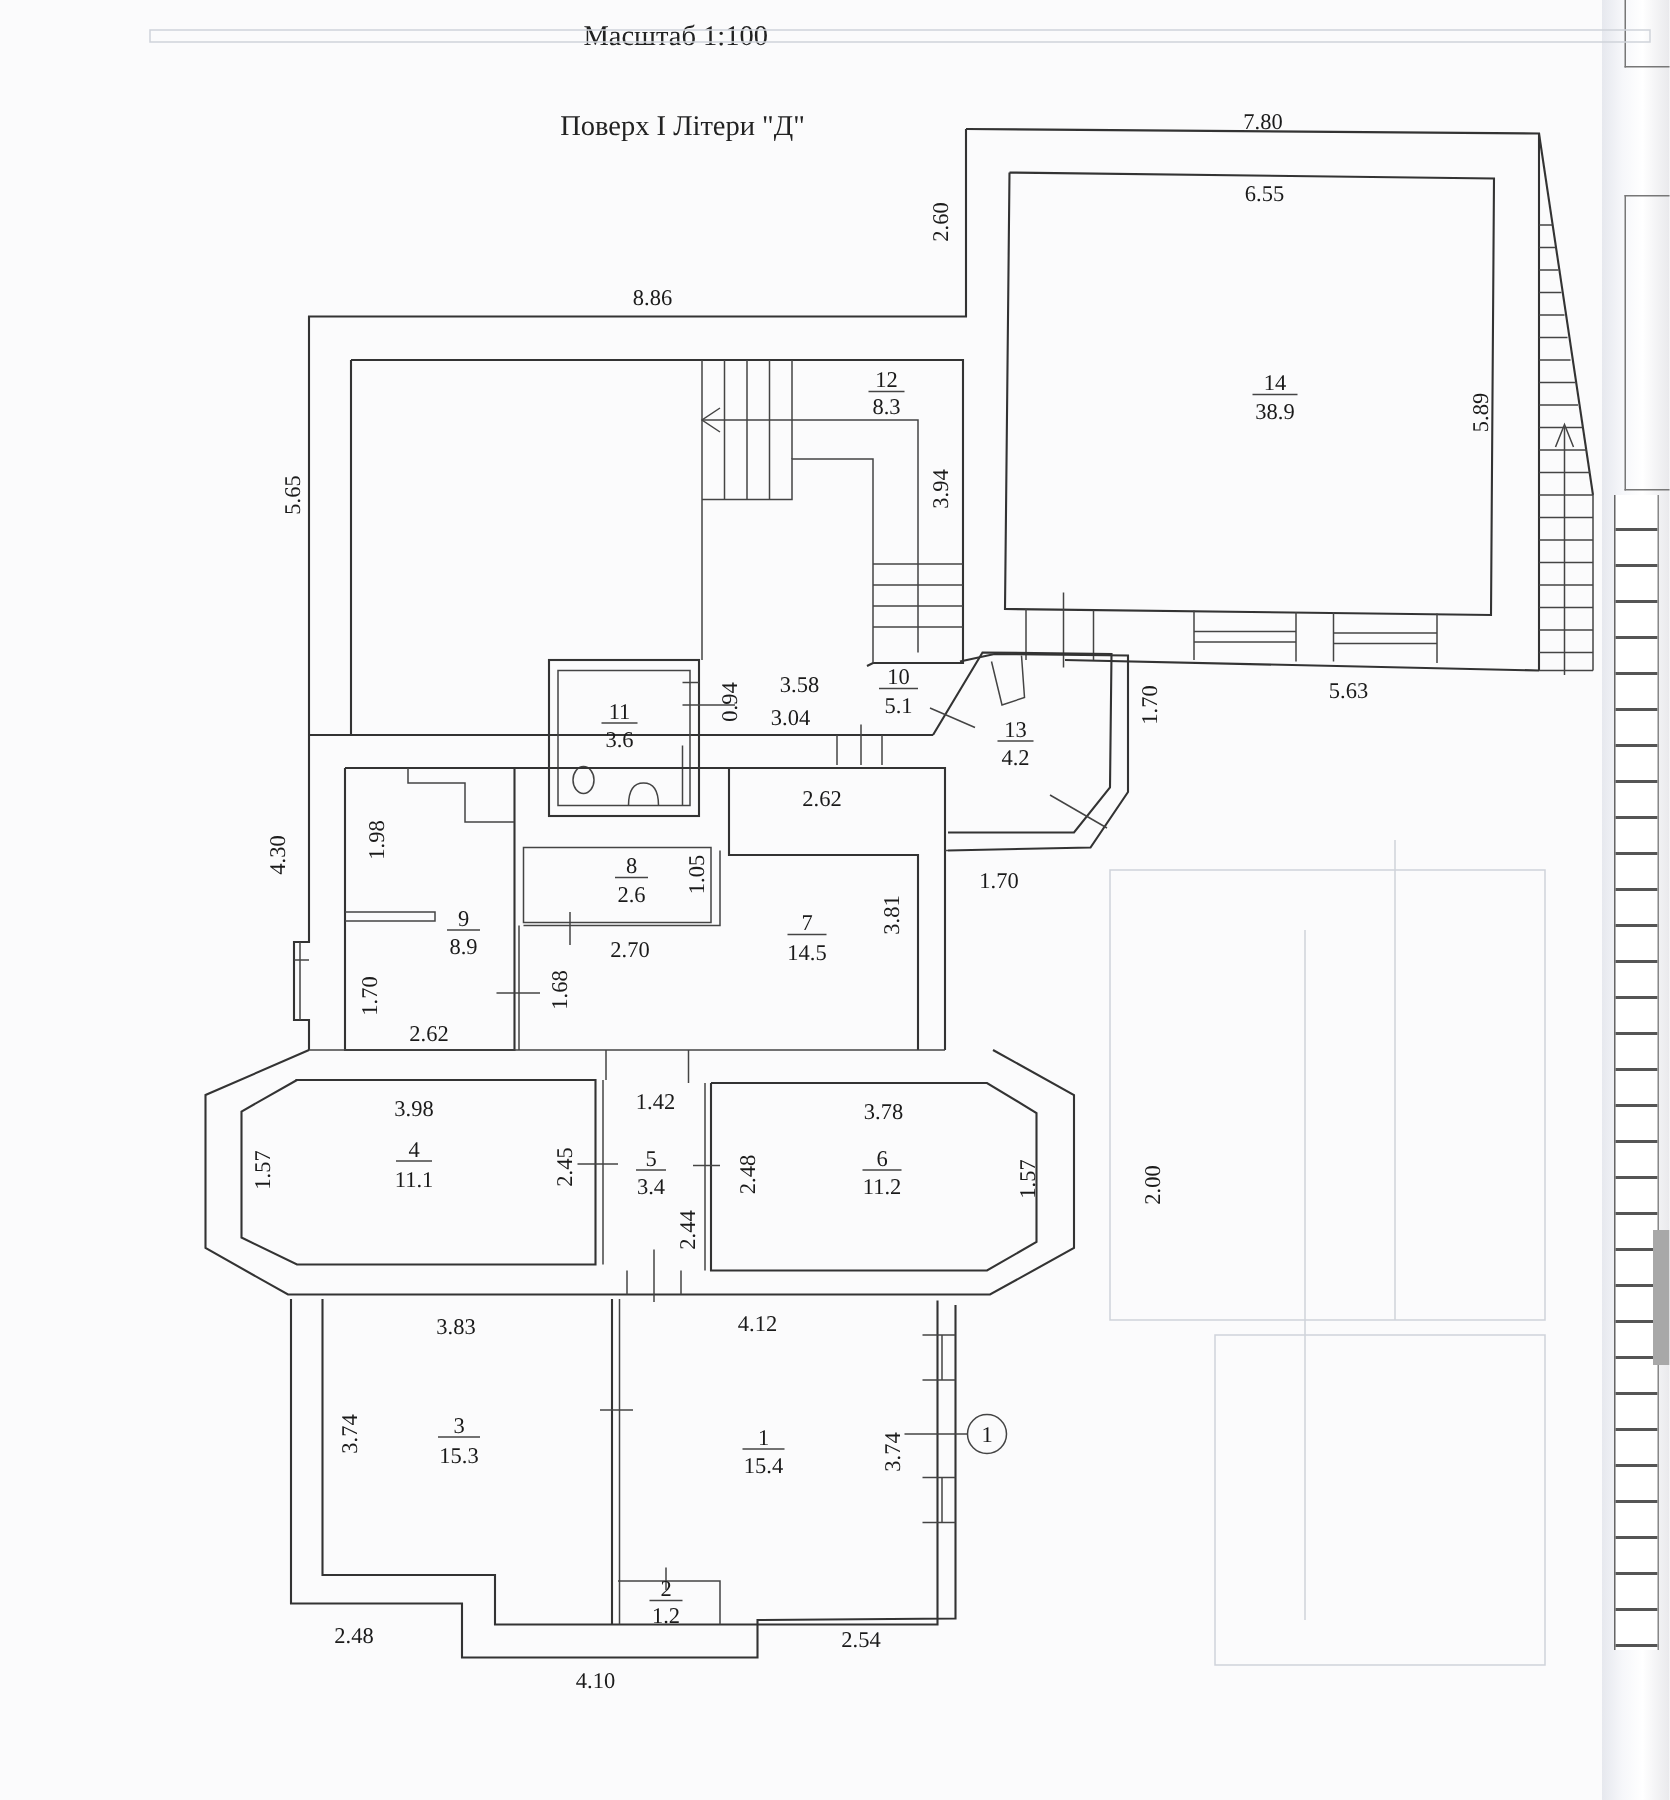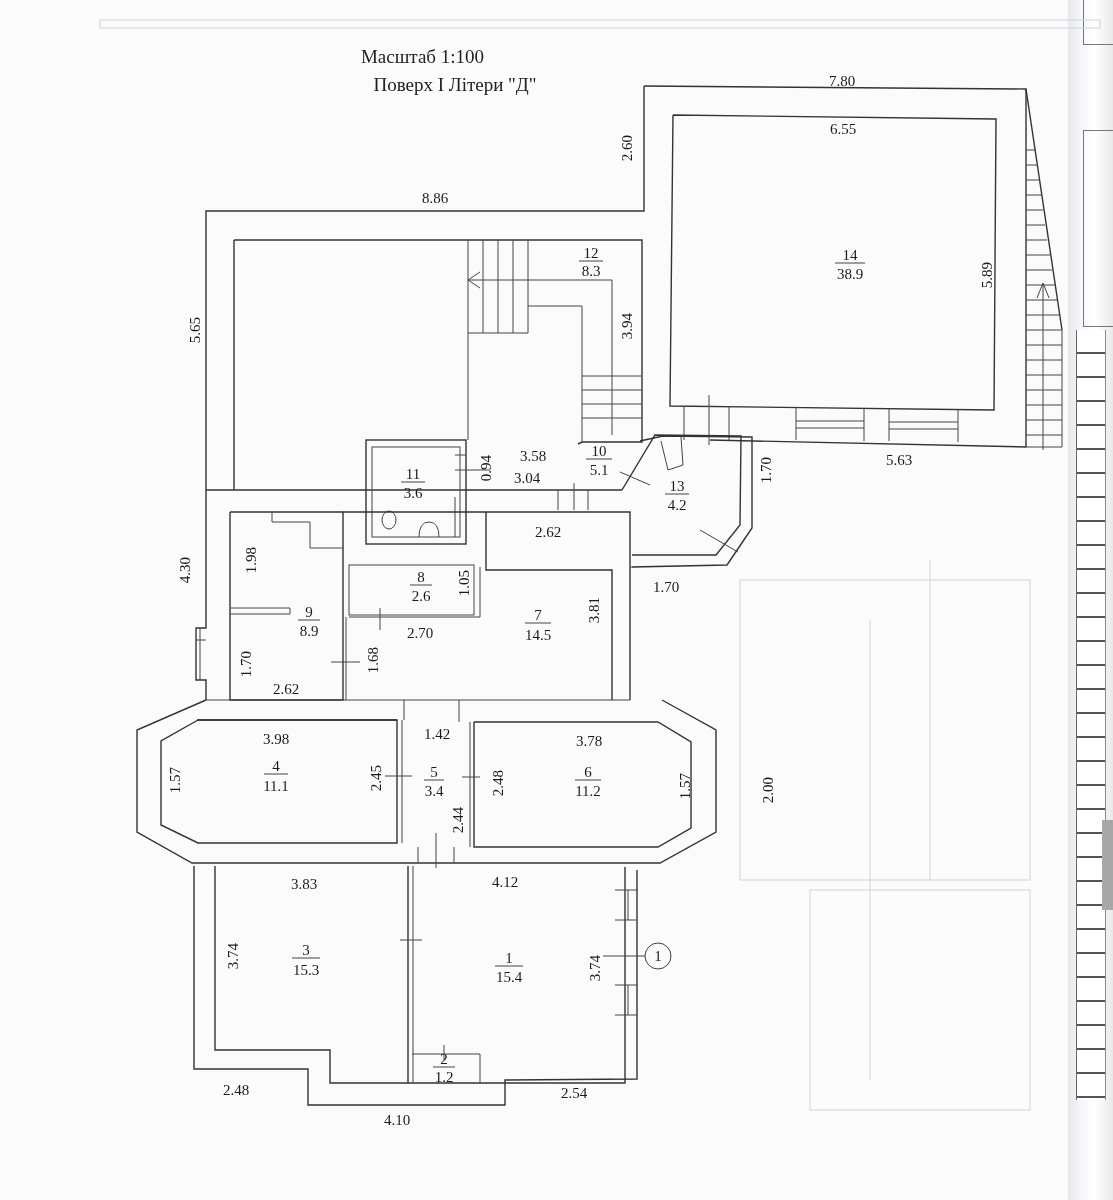--- a/index.html
+++ b/index.html
@@ -23,21 +23,21 @@
       border-left: 1.5px solid #666; border-right: 1.5px solid #888;
     }
     .edge-gray {
       position: absolute; left: 1102px; top: 820px; width: 11px; height: 90px; background: #a8a8a8;
     }
     .edge-box { position:absolute; border:1.5px solid #777; border-right:none; }
     .title, .subtitle {
       position: absolute; left: 0; width: 845px; text-align: center;
       color: #222; font-size: 19px;
     }
-    .title { top: 46px; }
+    .title { top: 14px; padding-left: 28px; }
     .subtitle { top: 74px; width: 910px; }
     svg.plan { position: absolute; left: 0; top: 0; }
     svg.plan text {
       font-family: "Liberation Serif", "DejaVu Serif", serif;
       font-size: 15px; fill: #1a1a1a;
     }
     svg.plan .wall { fill: none; stroke: #333; stroke-width: 1.4; }
     svg.plan .thin { fill: none; stroke: #444; stroke-width: 1; }
     svg.plan .ghost { fill: none; stroke: #cfd3da; stroke-width: 1; }
   </style>

